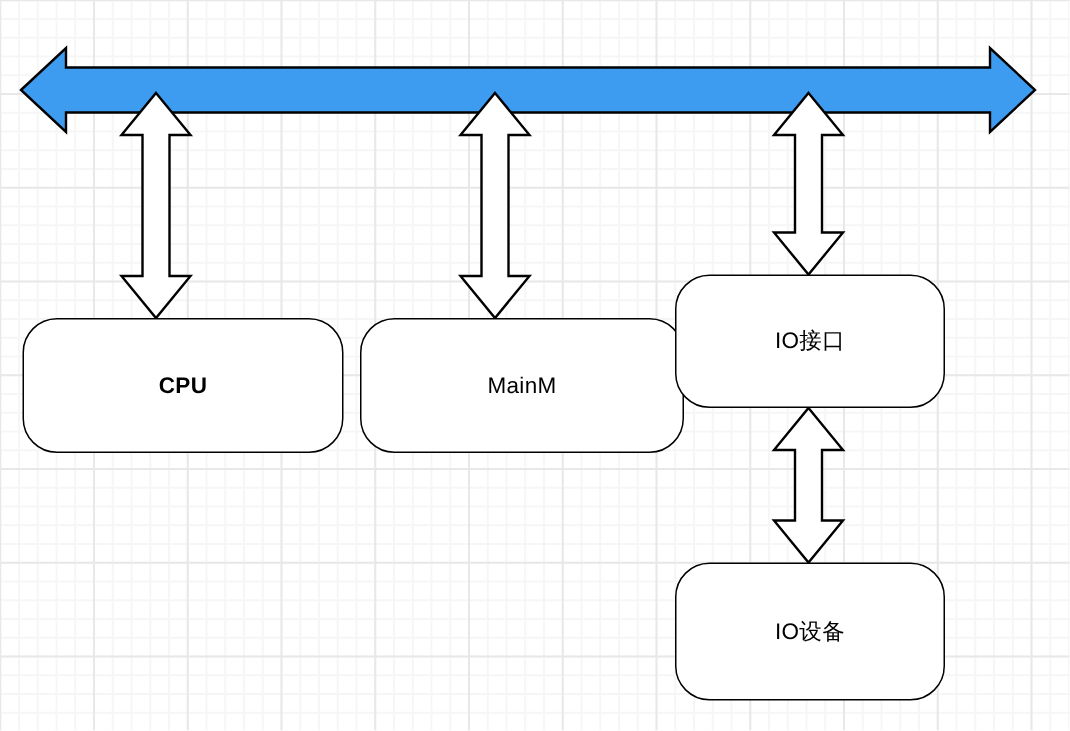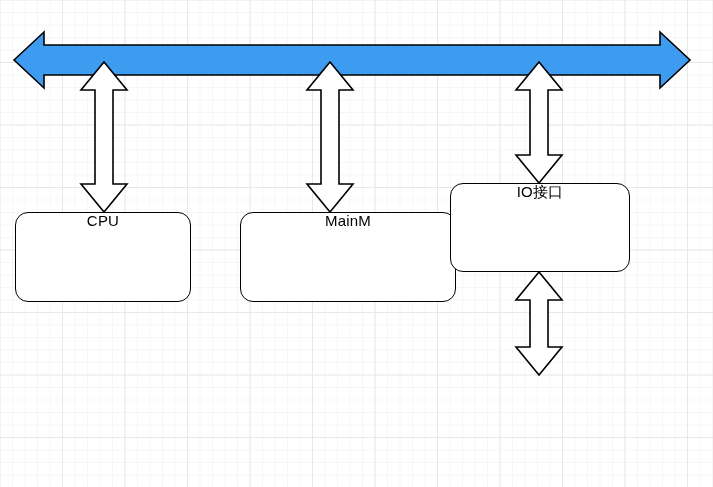--- a/index.html
+++ b/index.html
@@ -31,23 +31,23 @@
     left: 0;
     top: 0;
     width: 713px;
     height: 487px;
   }
   .node {
     position: absolute;
     box-sizing: border-box;
     background: #ffffff;
     border: 1.6px solid #000000;
-    border-radius: 13px;
+    border-radius: 23px;
     display: flex;
-    align-items: flex-start;
+    align-items: center;
     justify-content: center;
   }
   .node-label {
     font-size: 15px;
     color: #000000;
     line-height: 1;
     letter-spacing: 0.2px;
     white-space: nowrap;
   }
 </style>
@@ -62,26 +62,29 @@
 
     <polygon points="104,62 127,90 113,90 113,184 127,184 104,212 81,184 95,184 95,90 81,90" fill="#ffffff" stroke="#000000" stroke-width="1.6" stroke-linejoin="miter"></polygon>
 
     <polygon points="330,62 353,90 339,90 339,184 353,184 330,212 307,184 321,184 321,90 307,90" fill="#ffffff" stroke="#000000" stroke-width="1.6" stroke-linejoin="miter"></polygon>
 
     <polygon points="539,62 562,90 548,90 548,155 562,155 539,183 516,155 530,155 530,90 516,90" fill="#ffffff" stroke="#000000" stroke-width="1.6" stroke-linejoin="miter"></polygon>
 
     <polygon points="539,272 562,300 548,300 548,347 562,347 539,375 516,347 530,347 530,300 516,300" fill="#ffffff" stroke="#000000" stroke-width="1.6" stroke-linejoin="miter"></polygon>
   </svg>
 
-  <div class="node" style="left:15px; top:212px; width:176px; height:90px;">
+  <div class="node" style="left:15px; top:212px; width:214px; height:90px;font-weight:bold;">
     <span class="node-label">CPU</span>
   </div>
 
   <div class="node" style="left:240px; top:212px; width:216px; height:90px;">
     <span class="node-label">MainM</span>
   </div>
 
   <div class="node" style="left:450px; top:183px; width:180px; height:89px;">
     <span class="node-label">IO接口</span>
   </div>
 
+  <div class="node" style="left:450px; top:375px; width:180px; height:92px;">
+    <span class="node-label">IO设备</span>
+  </div>
 
 </div>
 
 </body></html>

